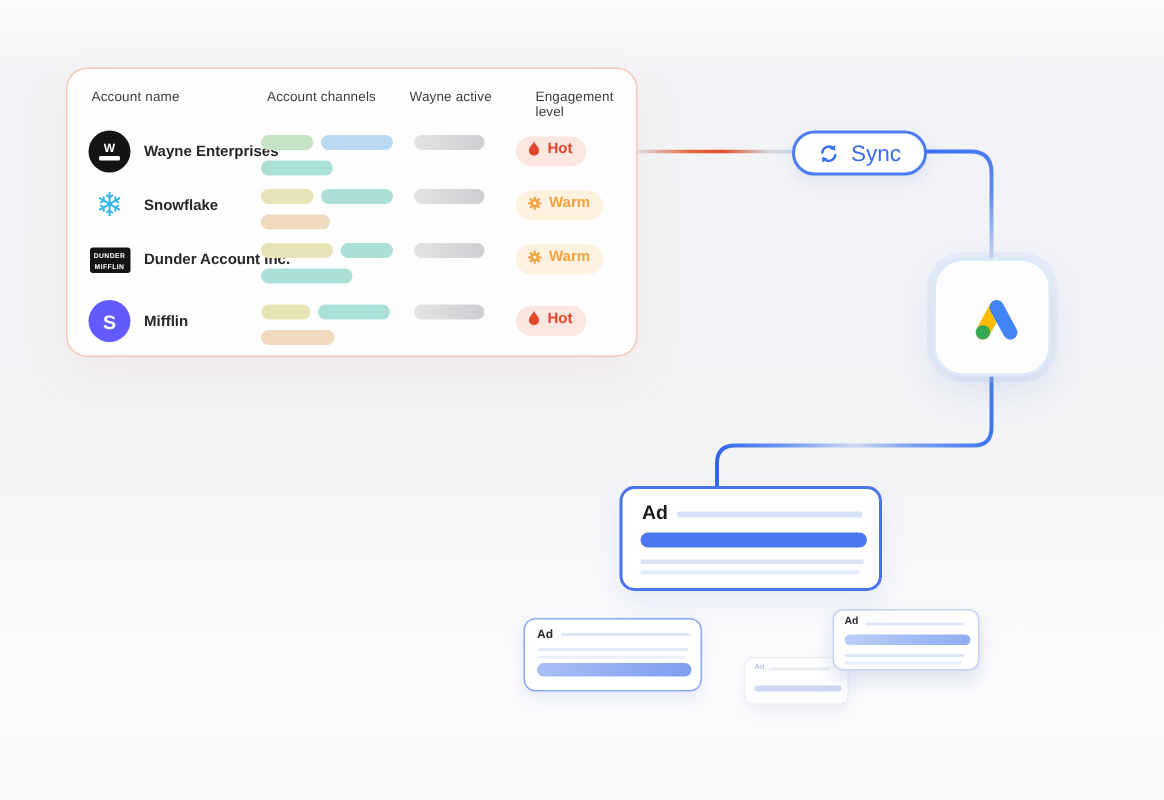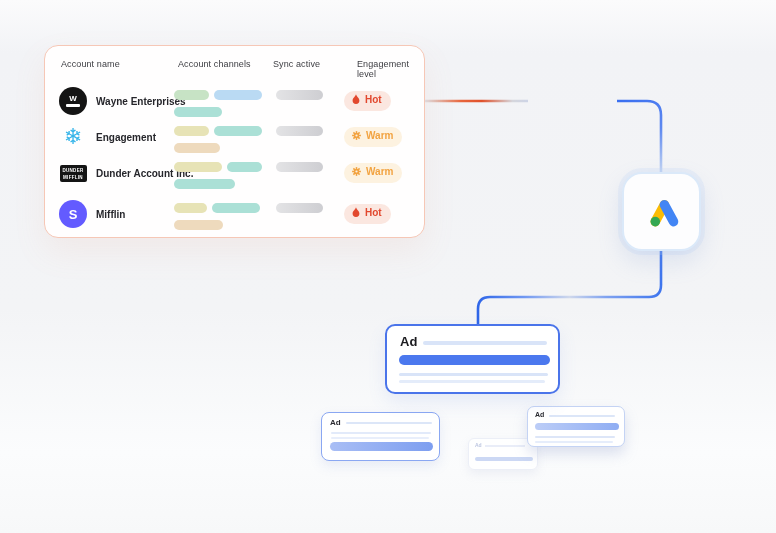--- a/index.html
+++ b/index.html
@@ -36,21 +36,21 @@
   .sync-pill{position:absolute;left:528px;top:87px;width:90px;height:30px;border:2px solid #4a7bf0;border-radius:16px;
     background:#fff;display:flex;align-items:center;justify-content:center;gap:7px;color:#3a6cf0;font-size:15px;
     box-sizing:border-box;box-shadow:0 4px 10px rgba(80,120,220,.12);cursor:pointer;}
 
   
   .ads-box{position:absolute;left:622px;top:172px;width:79px;height:79px;background:#fdfdfe;border:2px solid #dbe9f9;
     border-radius:20px;display:flex;align-items:center;justify-content:center;box-sizing:border-box;
     box-shadow:0 10px 24px rgba(120,150,210,.20),0 0 0 4px rgba(190,215,245,.22);}
 
   
-  .ad-card{position:absolute;background:#fff;box-sizing:border-box;}
+  .ad-card{position:absolute;background:#fff;box-sizing:border-box;margin-left:28px;}
   .ad-main{left:385px;top:324px;width:175px;height:70px;border:2px solid #4a74ea;border-radius:10px;
     box-shadow:0 8px 18px rgba(100,130,220,.12);z-index:3;}
   .ad-main .ad-label{position:absolute;left:13px;top:8px;font-size:13px;font-weight:bold;color:#1b1b1f;}
   .ad-main .ad-line-title{position:absolute;left:36px;top:15px;width:124px;height:3.5px;border-radius:2px;background:#d9e4f8;}
   .ad-main .ad-bar{position:absolute;left:12px;top:29px;width:151px;height:10px;border-radius:5px;background:#4b78ee;}
   .ad-main .ad-line1{position:absolute;left:12px;top:47px;width:149px;height:3px;border-radius:1.5px;background:#d9e4f8;}
   .ad-main .ad-line2{position:absolute;left:12px;top:53.5px;width:146px;height:3px;border-radius:1.5px;background:#e4ecfa;}
 
   .ad-left{left:321px;top:412px;width:119px;height:49px;border:1.5px solid #8aa7f2;border-radius:8px;
     box-shadow:0 5px 12px rgba(120,140,210,.15);z-index:2;}
@@ -105,21 +105,21 @@
     </defs>
     <path d="M425,101 L528,101" fill="none" stroke="url(#gOrange)" stroke-width="2.4"></path>
     <path d="M617,101 H647 Q661,101 661,115 V172" fill="none" stroke="url(#gBlue1)" stroke-width="2.6"></path>
     <path d="M661,251 V285 Q661,297 649,297 H490 Q478,297 478,309 V324" fill="none" stroke="url(#gBlue2)" stroke-width="2.6"></path>
   </svg>
 
   <div class="crm-card">
     <div class="crm-head">
       <span class="h0">Account name</span>
       <span class="h1">Account channels</span>
-      <span class="h2">Sync active</span>
+      <span class="h2">Wayne active</span>
       <span class="h3">Engagement level</span>
     </div>
     <div id="crm-rows">
         <div class="crm-row r0">
           <span class="logo-wrap">
             <span class="logo-circle" style="background:#141414">
               <span class="w-mark">W</span>
               <span class="w-band"></span>
             </span>
           </span>
@@ -132,21 +132,21 @@
             <svg width="10" height="12" viewBox="0 0 10 12">
               <path d="M5 .4 C5.3 3 1.6 4.5 1.6 7.5 a3.4 3.4 0 0 0 6.8 0 C8.4 4.5 4.7 3 5 .4 Z" fill="#e2482e"></path>
             </svg>
             <span>Hot</span>
           </span>
         </div>
         <div class="crm-row r1">
           <span class="logo-wrap">
             <span class="logo-glyph" style="color:#35b4e9">❄</span>
           </span>
-          <span class="acct-name">Engagement</span>
+          <span class="acct-name">Snowflake</span>
           <span class="pill" style="left:129px;top:3px;width:35px;background:#e7e3b6"></span>
           <span class="pill" style="left:169px;top:3px;width:48px;background:#abe0d6"></span>
           <span class="pill" style="left:129px;top:20px;width:46px;background:#eedabd"></span>
           <span class="gray-pill" style="width:47px"></span>
           <span class="badge warm">
             <svg width="11" height="11" viewBox="0 0 11 11">
               <line x1="5.5" y1="5.5" x2="9.90" y2="5.50" stroke="#f2a341" stroke-width="1.5"></line>
               <line x1="5.5" y1="5.5" x2="8.61" y2="8.61" stroke="#f2a341" stroke-width="1.5"></line>
               <line x1="5.5" y1="5.5" x2="5.50" y2="9.90" stroke="#f2a341" stroke-width="1.5"></line>
               <line x1="5.5" y1="5.5" x2="2.39" y2="8.61" stroke="#f2a341" stroke-width="1.5"></line>
@@ -199,20 +199,29 @@
           <span class="badge hot">
             <svg width="10" height="12" viewBox="0 0 10 12">
               <path d="M5 .4 C5.3 3 1.6 4.5 1.6 7.5 a3.4 3.4 0 0 0 6.8 0 C8.4 4.5 4.7 3 5 .4 Z" fill="#e2482e"></path>
             </svg>
             <span>Hot</span>
           </span>
         </div>
       </div>
   </div>
 
+  <div class="sync-pill">
+    <svg width="15" height="15" viewBox="0 0 16 16">
+      <path d="M3.4 7.1 A4.8 4.8 0 0 1 11.8 4.6" fill="none" stroke="#3a6cf0" stroke-width="1.7" stroke-linecap="round"></path>
+      <path d="M12.8 1.7 L12.3 5.7 L8.6 4.4 Z" fill="#3a6cf0"></path>
+      <path d="M12.6 8.9 A4.8 4.8 0 0 1 4.2 11.4" fill="none" stroke="#3a6cf0" stroke-width="1.7" stroke-linecap="round"></path>
+      <path d="M3.2 14.3 L3.7 10.3 L7.4 11.6 Z" fill="#3a6cf0"></path>
+    </svg>
+    <span>Sync</span>
+  </div>
 
   <div class="ads-box">
     <svg width="46" height="46" viewBox="0 0 48 48">
       <line x1="17" y1="34" x2="26.5" y2="16.5" stroke="#fbbc04" stroke-width="10" stroke-linecap="round"></line>
       <circle cx="17" cy="34" r="5" fill="#34a853"></circle>
       <line x1="26.5" y1="16.5" x2="36" y2="34" stroke="#4285f4" stroke-width="10" stroke-linecap="round"></line>
     </svg>
   </div>
 
   <div class="ad-card ad-main">

